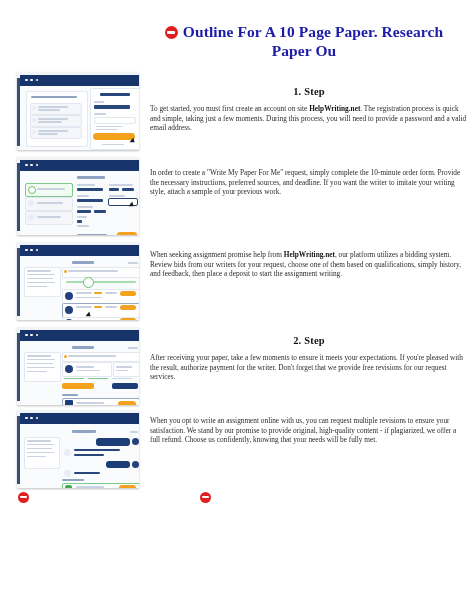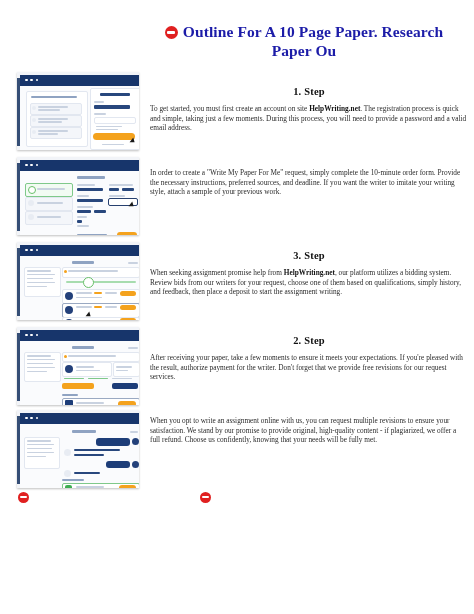--- a/index.html
+++ b/index.html
@@ -349,21 +349,20 @@
     <div class="step s1">
       <div class="step-head">1. Step</div>
       <p class="step-body"><span>To get started, you must first create an account on site </span><b>HelpWriting.net</b><span>. The registration process is quick and simple, taking just a few moments. During this process, you will need to provide a password and a valid email address.</span></p>
     </div>
 
     <div class="step s2">
       <p class="step-body"><span>In order to create a "Write My Paper For Me" request, simply complete the 10-minute order form. Provide the necessary instructions, preferred sources, and deadline. If you want the writer to imitate your writing style, attach a sample of your previous work.</span><b></b><span></span></p>
     </div>
 
     <div class="step s3">
-      <div class="step-head">3. Step</div>
       <p class="step-body"><span>When seeking assignment promise help from </span><b>HelpWriting.net</b><span>, our platform utilizes a bidding system. Review bids from our writers for your request, choose one of them based on qualifications, simply history, and feedback, then place a deposit to start the assignment writing.</span></p>
     </div>
 
     <div class="step s4">
       <div class="step-head">2. Step</div>
       <p class="step-body"><span>After receiving your paper, take a few moments to ensure it meets your expectations. If you're pleased with the result, authorize payment for the writer. Don't forget that we provide free revisions for our request services.</span><b></b><span></span></p>
     </div>
 
     <div class="step s5">
       <p class="step-body"><span>When you opt to write an assignment online with us, you can request multiple revisions to ensure your satisfaction. We stand by our promise to provide original, high-quality content - if plagiarized, we offer a full refund. Choose us confidently, knowing that your needs will be fully met.</span><b></b><span></span></p>

